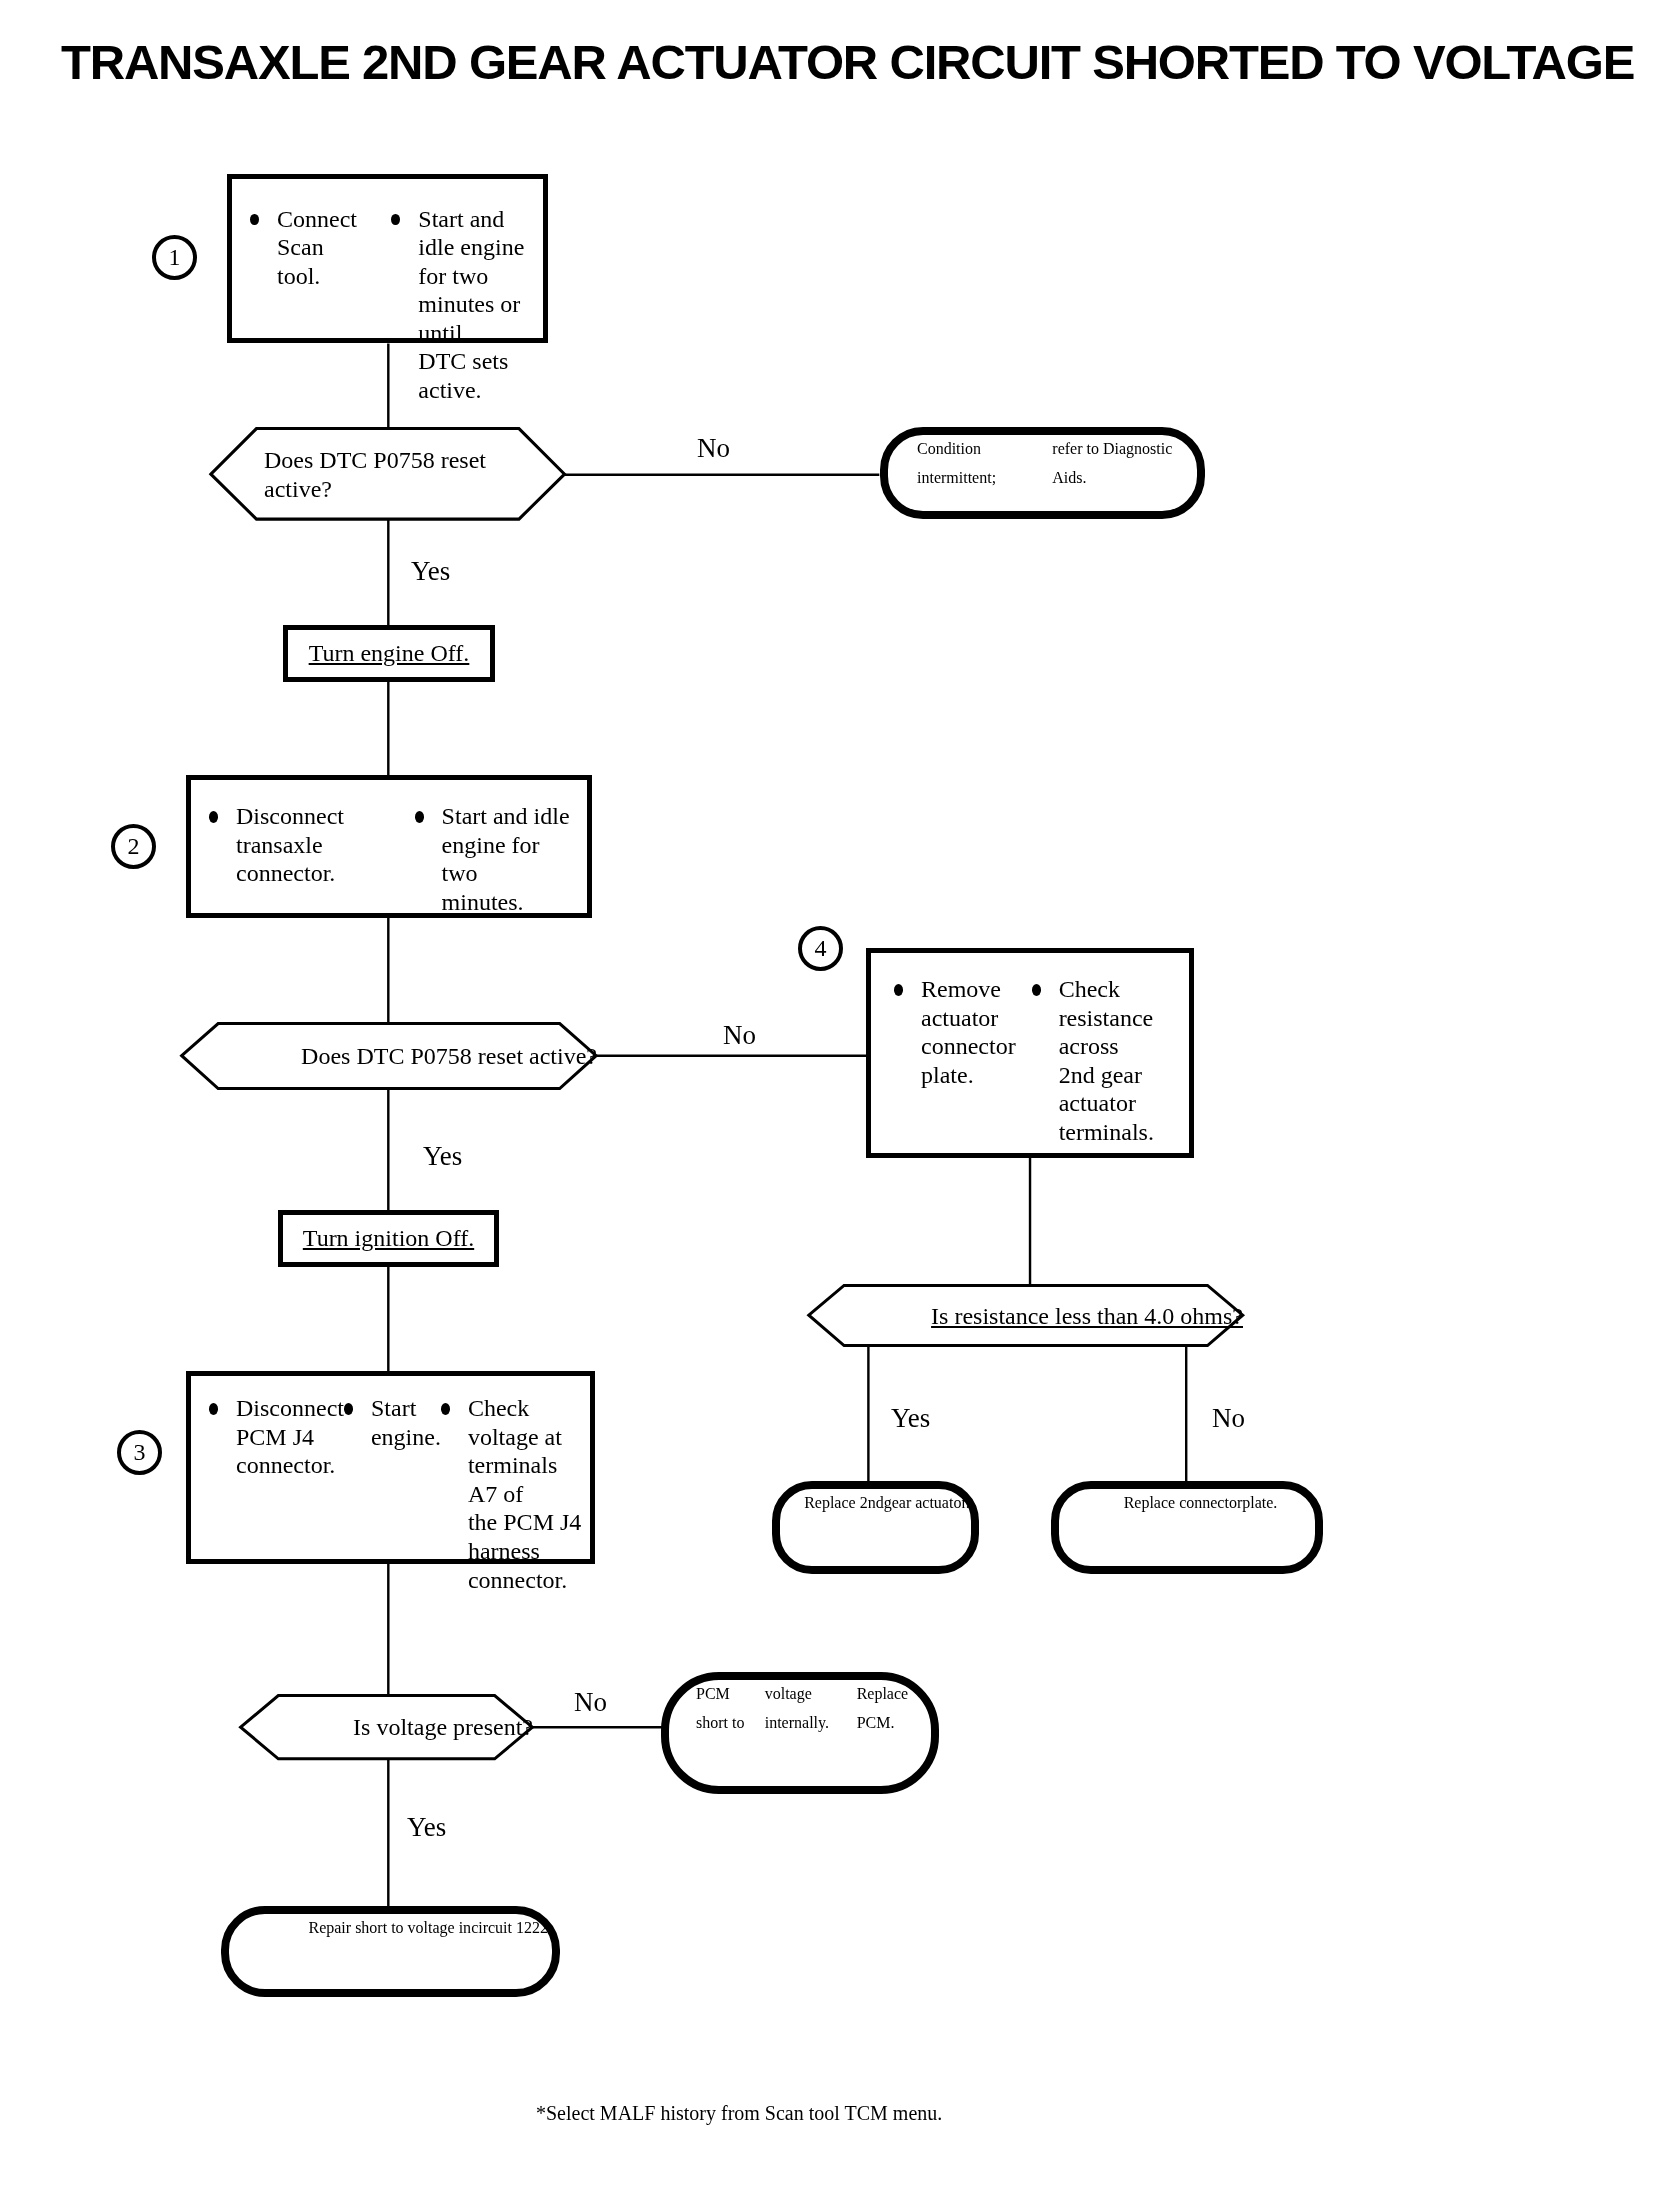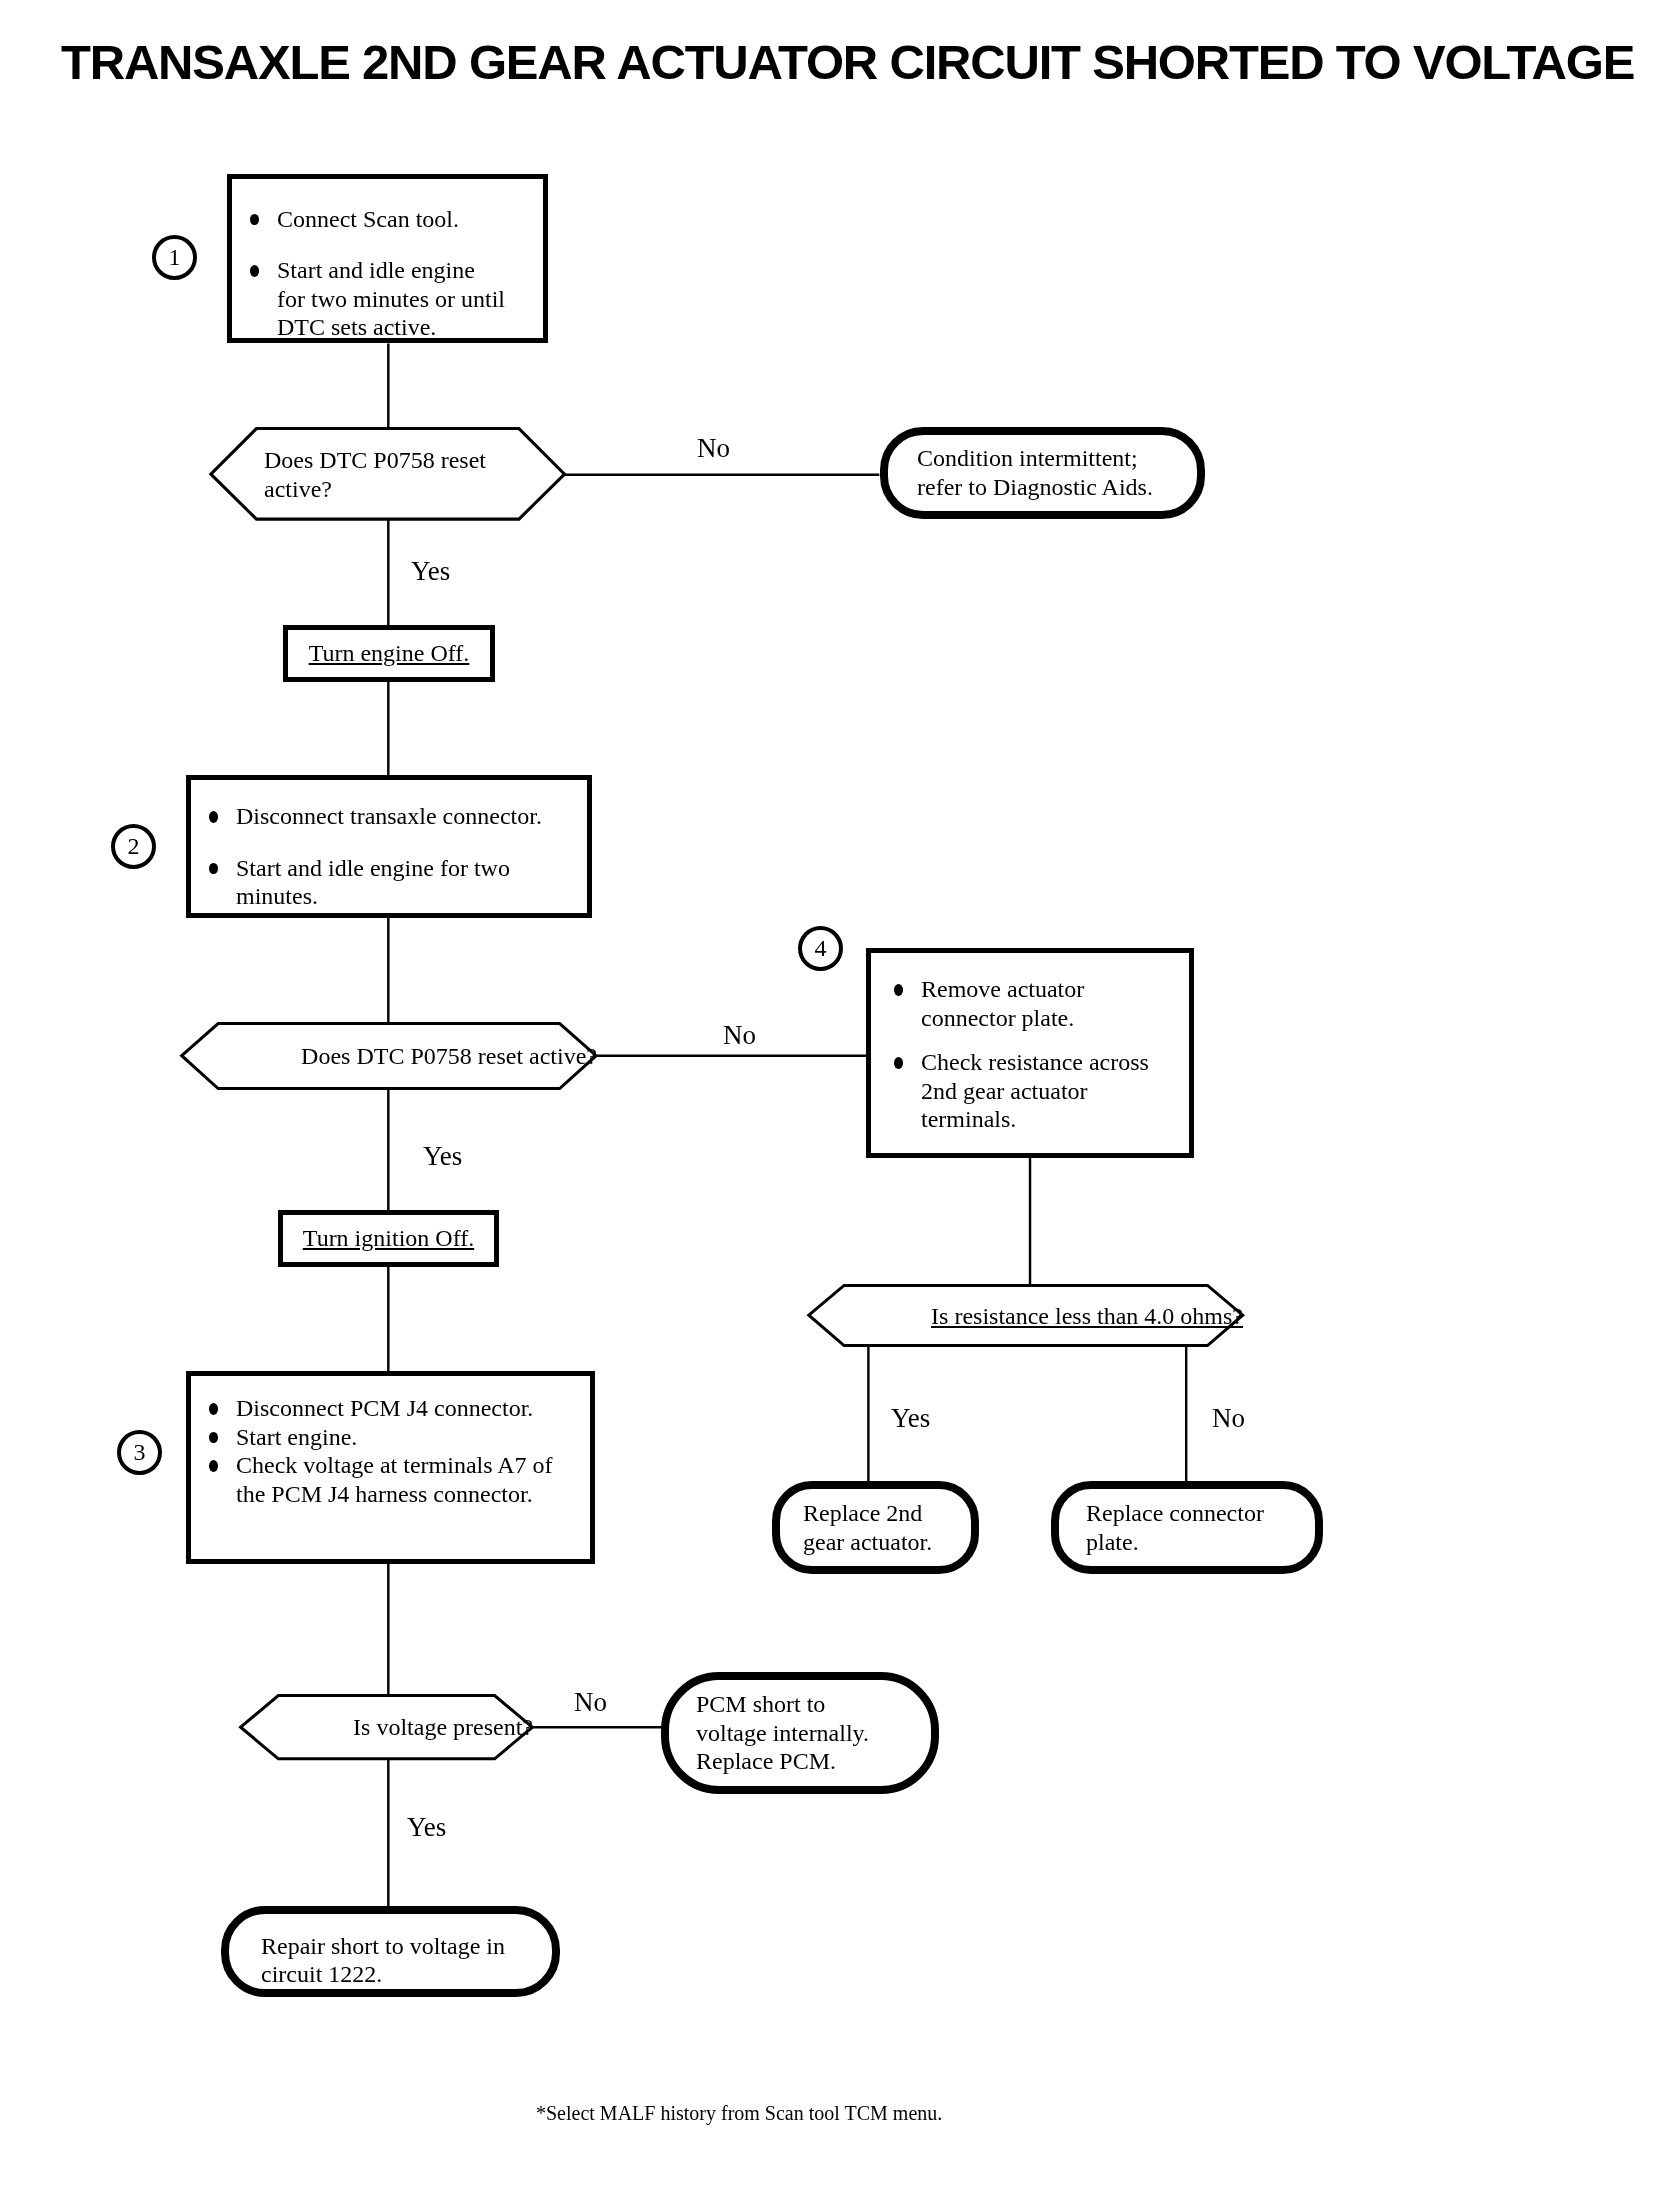--- a/index.html
+++ b/index.html
@@ -4,30 +4,30 @@
 <style>
   html,body{margin:0;padding:0;background:#ffffff;}
   #page{position:relative;width:1676px;height:2205px;background:#ffffff;overflow:hidden;
         font-family:"Liberation Serif", serif;color:#000;}
   #wires{position:absolute;left:0;top:0;z-index:0;}
   .page-title{position:absolute;left:61px;top:34px;width:1580px;
       font-family:"Liberation Sans", sans-serif;font-weight:700;font-size:49px;
       letter-spacing:-1.2px;white-space:nowrap;z-index:2;}
   .rect-box{position:absolute;box-sizing:border-box;background:#ffffff;
       border:5.5px solid #000;z-index:1;}
-  .list-box{display:flex;flex-direction:column;}
+  .list-box{display:flex;flex-direction:row;}
   .bullet-row{display:flex;align-items:flex-start;}
   .bullet{flex:0 0 auto;width:9px;height:11.5px;background:#000;border-radius:50%;
       margin:9px 18px 0 0;}
   .b-lines{font-size:24px;line-height:28.6px;}
   .center-box{display:flex;align-items:center;justify-content:center;
       font-size:24px;line-height:27px;text-decoration:underline;}
   .terminal{position:absolute;box-sizing:border-box;background:#ffffff;
-      border:8px solid #000;display:flex;flex-direction:column;justify-content:center;
-      font-size:24px;line-height:28.6px;z-index:1;}
+      border:8px solid #000;display:flex;flex-direction:row;justify-content:center;
+      font-size:16px;line-height:28.6px;z-index:1;}
   .hex-text{position:absolute;display:flex;flex-direction:column;justify-content:center;
       font-size:24px;line-height:28.6px;z-index:2;}
   .hex-center{align-items:flex-end;text-align:center;}
   .edge-label{position:absolute;font-size:27px;line-height:1;z-index:2;}
   .circle-badge{position:absolute;box-sizing:border-box;width:45px;height:45px;
       border:4.9px solid #000;border-radius:50%;background:#ffffff;display:flex;
       align-items:center;justify-content:center;font-size:24px;z-index:2;}
   .footer-note{position:absolute;left:536px;top:2102px;font-size:20px;z-index:2;}
 </style>
 </head>

